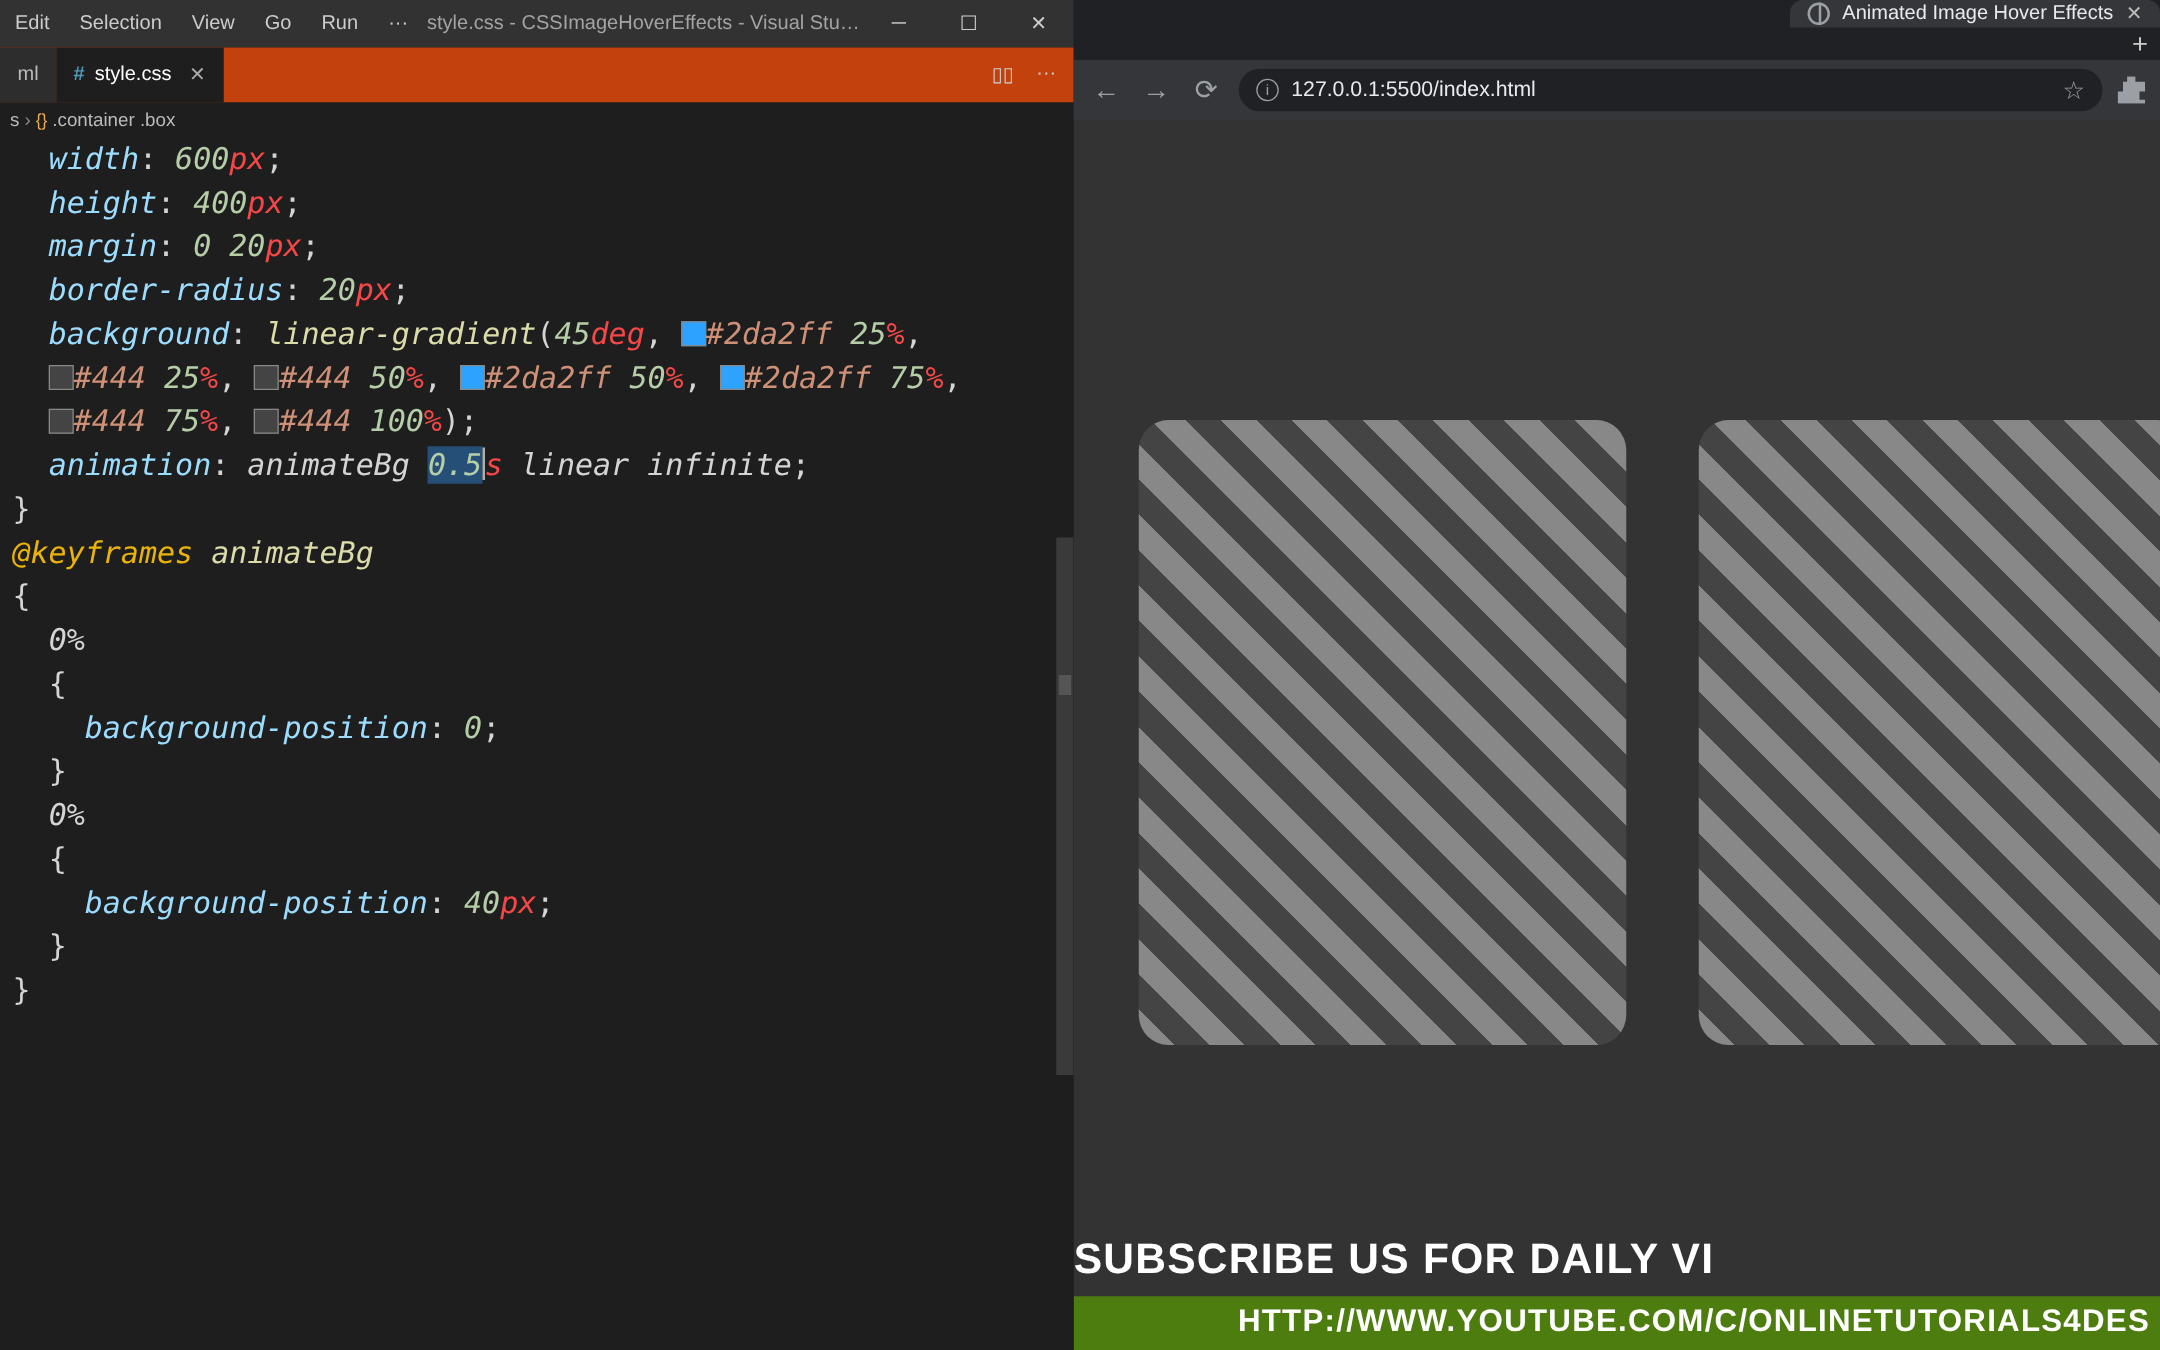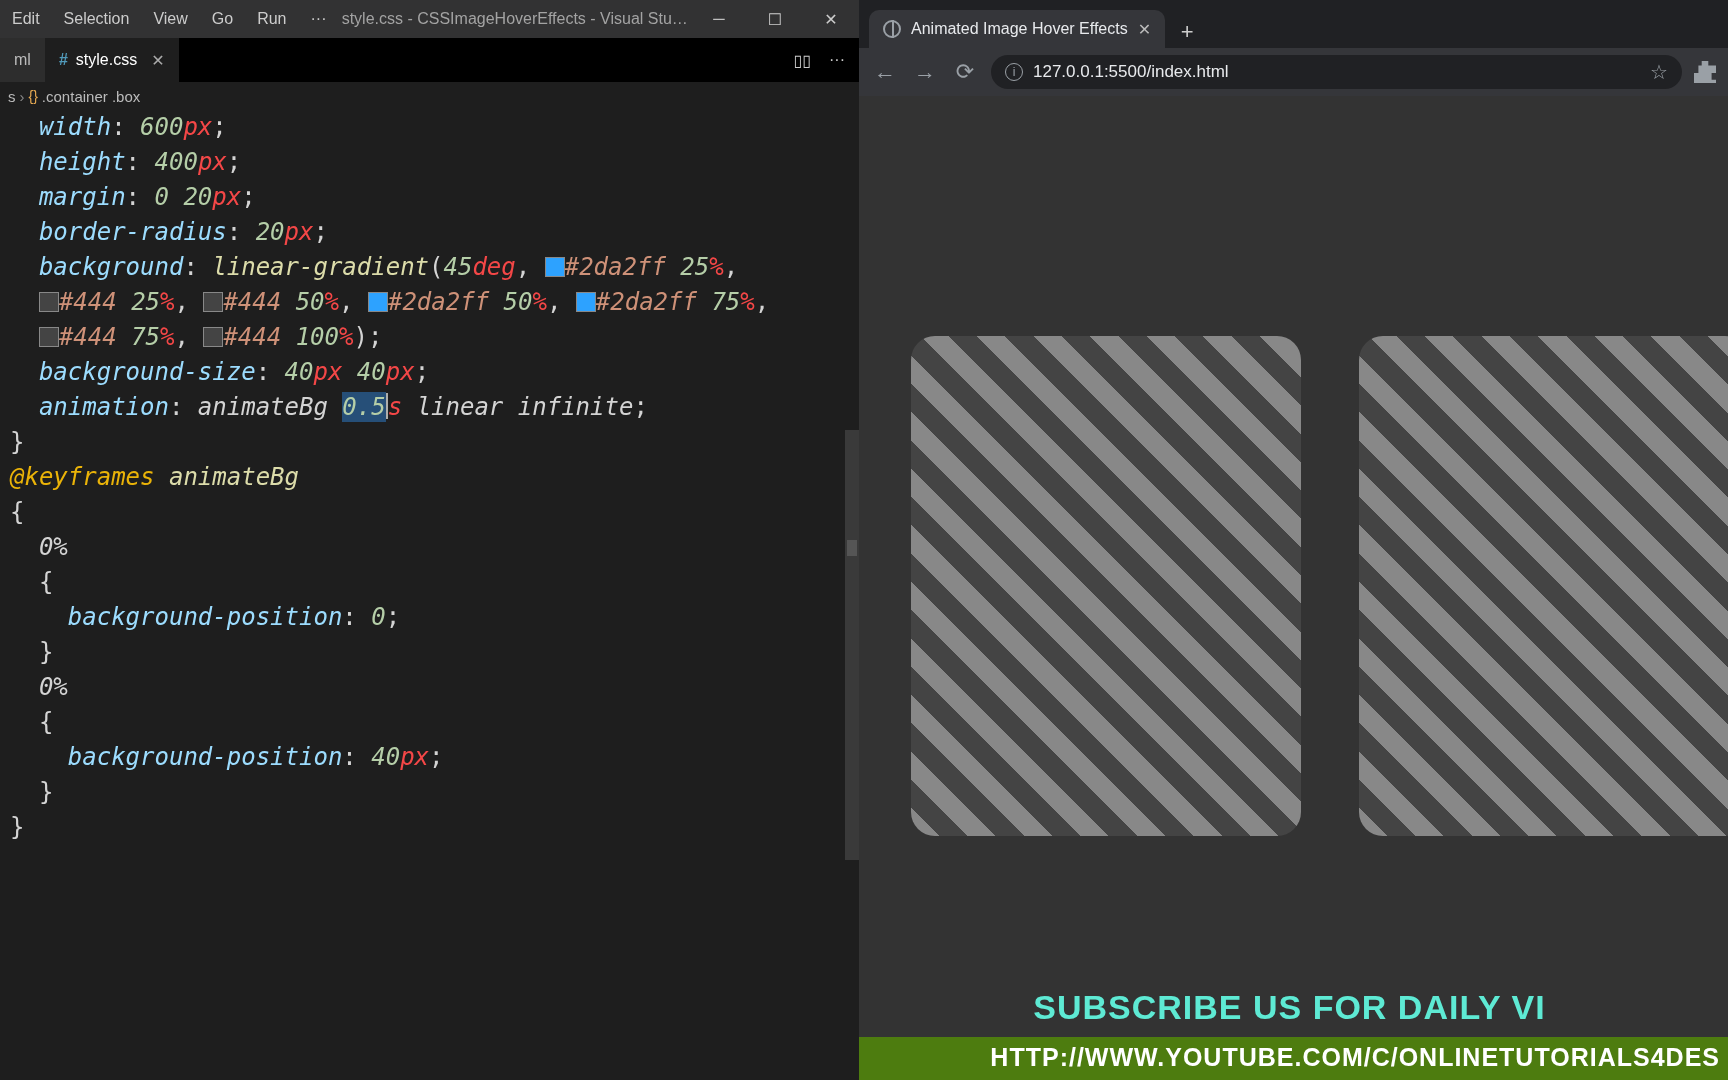--- a/index.html
+++ b/index.html
@@ -38,21 +38,21 @@
   font-size: 16px;
 }
 .win-controls { display: flex; gap: 0; }
 .win-controls div {
   width: 56px; height: 38px;
   display: flex; align-items: center; justify-content: center;
   color: #ccc; font-size: 16px;
 }
 .tabs {
   height: 44px;
-  background: #000000;
+  background: #c2410c;
   display: flex;
   align-items: center;
 }
 .tab {
   height: 44px;
   padding: 0 14px;
   display: flex;
   align-items: center;
   gap: 8px;
   background: #2d2d2d;
@@ -149,20 +149,21 @@
   background: #2b2b2b;
   display: flex;
   flex-direction: column;
 }
 .browser-tabs {
   height: 48px;
   background: #202124;
   display: flex;
   align-items: flex-end;
   padding-left: 10px;
+  flex-direction: column;
 }
 .browser-tab {
   height: 38px;
   background: #35363a;
   border-radius: 10px 10px 0 0;
   display: flex;
   align-items: center;
   gap: 10px;
   padding: 0 14px;
   color: #e8eaed;
@@ -235,22 +236,22 @@
   border-radius: 24px;
   background: repeating-linear-gradient(45deg,#888 0 20px,#444 20px 40px);
 }
 .box1 { left: 52px;  top: 240px; }
 .box2 { left: 500px; top: 240px; }
 .banner {
   position: absolute;
   left: 0; right: 0; bottom: 0;
 }
 .banner .sub {
-  text-align: center;
-  color: #5eead4;
+  text-align: left;
+  color: #ffffff;
   font-weight: 900;
   font-size: 34px;
   padding: 6px 8px 10px 0;
   letter-spacing: 1px;
 }
 .banner .url {
   background: #4d7c0f;
   color: #fff;
   font-weight: 900;
   font-size: 25px;
@@ -311,21 +312,20 @@
     <div class="line">  <span class="tok-prop">margin</span><span class="tok-punc">: </span><span class="tok-num">0</span> <span class="tok-num">20</span><span class="tok-unit">px</span><span class="tok-punc">;</span></div>
 
     <div class="line">  <span class="tok-prop">border-radius</span><span class="tok-punc">: </span><span class="tok-num">20</span><span class="tok-unit">px</span><span class="tok-punc">;</span></div>
 
     <div class="line">  <span class="tok-prop">background</span><span class="tok-punc">: </span><span class="tok-func">linear-gradient</span><span class="tok-punc">(</span><span class="tok-num">45</span><span class="tok-unit">deg</span><span class="tok-punc">, </span><span class="swatch" style="background:#2da2ff"></span><span class="tok-val">#2da2ff</span> <span class="tok-num">25</span><span class="tok-unit">%</span><span class="tok-punc">,</span></div>
 
     <div class="line">  <span class="swatch" style="background:#444"></span><span class="tok-val">#444</span> <span class="tok-num">25</span><span class="tok-unit">%</span><span class="tok-punc">, </span><span class="swatch" style="background:#444"></span><span class="tok-val">#444</span> <span class="tok-num">50</span><span class="tok-unit">%</span><span class="tok-punc">, </span><span class="swatch" style="background:#2da2ff"></span><span class="tok-val">#2da2ff</span> <span class="tok-num">50</span><span class="tok-unit">%</span><span class="tok-punc">, </span><span class="swatch" style="background:#2da2ff"></span><span class="tok-val">#2da2ff</span> <span class="tok-num">75</span><span class="tok-unit">%</span><span class="tok-punc">,</span></div>
 
     <div class="line">  <span class="swatch" style="background:#444"></span><span class="tok-val">#444</span> <span class="tok-num">75</span><span class="tok-unit">%</span><span class="tok-punc">, </span><span class="swatch" style="background:#444"></span><span class="tok-val">#444</span> <span class="tok-num">100</span><span class="tok-unit">%</span><span class="tok-punc">);</span></div>
 
-    <div class="line">  <span class="tok-prop">background-size</span><span class="tok-punc">: </span><span class="tok-num">40</span><span class="tok-unit">px</span> <span class="tok-num">40</span><span class="tok-unit">px</span><span class="tok-punc">;</span></div>
 
 
     <div class="line">  <span class="tok-prop">animation</span><span class="tok-punc">: </span><span>animateBg</span> <span class="selection"><span class="tok-num">0.5</span></span><span class="cursor"></span><span class="tok-unit">s</span> <span>linear</span> <span>infinite</span><span class="tok-punc">;</span></div>
     <div class="line"><span class="tok-punc">}</span></div>
 
     <div class="line"><span class="tok-kw">@keyframes</span> <span class="tok-name">animateBg</span></div>
     <div class="line"><span class="tok-punc">{</span></div>
     <div class="line">  <span>0%</span></div>
     <div class="line">  <span class="tok-punc">{</span></div>
     <div class="line">    <span class="tok-prop">background-position</span><span class="tok-punc">: </span><span class="tok-num">0</span><span class="tok-punc">;</span></div>

